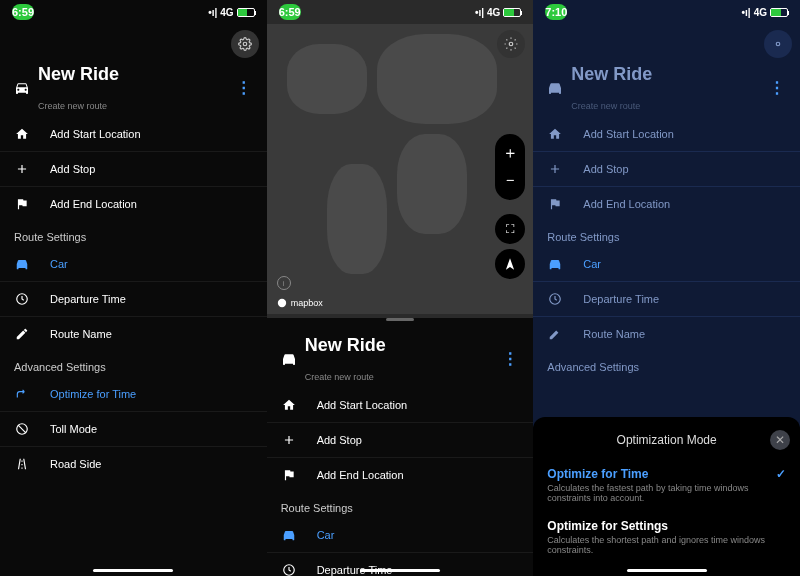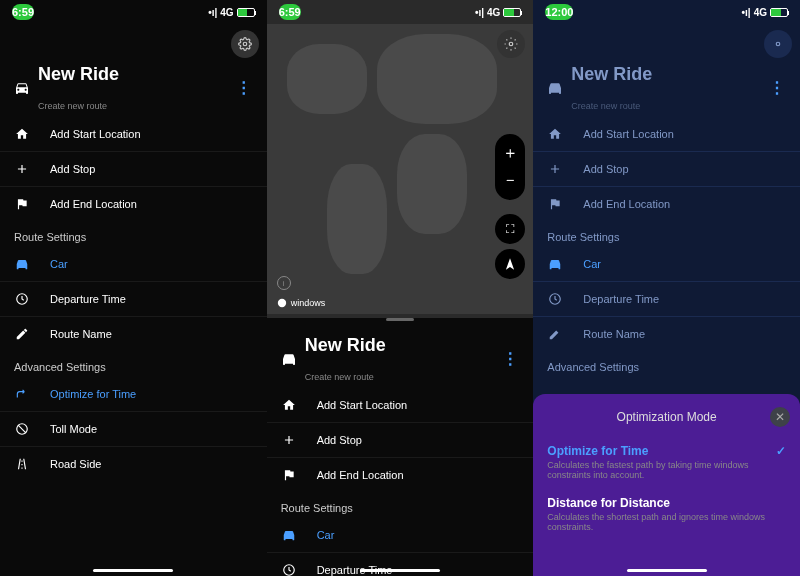--- a/index.html
+++ b/index.html
@@ -35,21 +35,21 @@
     .map-area { height: 290px; background: #3a3a3a; position: relative; }
     .zoom-ctrl { position: absolute; right: 8px; top: 110px; width: 30px; background: #000; border-radius: 15px; padding: 6px 0; }
     .zoom-btn { color: #fff; font-size: 16px; text-align: center; padding: 3px 0; }
     .recenter-btn { position: absolute; right: 8px; top: 225px; width: 30px; height: 30px; border-radius: 50%; background: #000; display: flex; align-items: center; justify-content: center; }
     .expand-btn { position: absolute; right: 8px; top: 190px; width: 30px; height: 30px; border-radius: 50%; background: #000; display: flex; align-items: center; justify-content: center; font-size: 12px; }
     .mapbox { position: absolute; bottom: 6px; left: 10px; font-size: 9px; display: flex; align-items: center; gap: 4px; }
     .info-icon { position: absolute; bottom: 24px; left: 10px; width: 14px; height: 14px; border-radius: 50%; border: 1px solid #888; display: flex; align-items: center; justify-content: center; font-size: 8px; color: #888; }
     .sheet-handle { width: 28px; height: 3px; background: #666; border-radius: 2px; margin: 4px auto; }
     .bottom-sheet { background: #0a0a0a; }
     .home-bar { position: absolute; bottom: 4px; left: 50%; transform: translateX(-50%); width: 80px; height: 3px; background: #fff; border-radius: 2px; }
-    .modal-overlay { position: absolute; bottom: 0; left: 0; right: 0; background: #4c1d95; border-radius: 12px 12px 0 0; padding: 12px 0 36px; }
+    .modal-overlay { position: absolute; bottom: 0; left: 0; right: 0; background: #000000; border-radius: 12px 12px 0 0; padding: 12px 0 13px; }
     .modal-header { display: flex; align-items: center; justify-content: center; padding: 4px 14px 12px; position: relative; }
     .modal-title { font-size: 12px; color: #ddd; }
     .modal-close { position: absolute; right: 10px; width: 20px; height: 20px; border-radius: 50%; background: #3e4149; display: flex; align-items: center; justify-content: center; font-size: 12px; color: #aaa; }
     .modal-item { padding: 8px 14px; }
     .modal-item-title { font-size: 12px; font-weight: 600; display: flex; align-items: center; }
     .modal-item-desc { font-size: 9px; color: #888; margin-top: 2px; max-width: 220px; }
     .checkmark { margin-left: auto; color: #4b9fff; }
     .continent { position: absolute; background: #4a4a4a; border-radius: 40%; }
     svg { display: block; }
   </style>
@@ -196,21 +196,21 @@
     <div class="recenter-btn">
         <svg width="14" height="14" viewBox="0 0 24 24" fill="#fff">
           <path d="M12 2l7 20-7-5-7 5z"></path>
         </svg>
       </div>
     <div class="info-icon">i</div>
     <div class="mapbox">
       <svg width="10" height="10" viewBox="0 0 24 24" fill="#fff">
           <circle cx="12" cy="12" r="10"></circle>
         </svg>
-      <span>windows</span>
+      <span>mapbox</span>
     </div>
   </div>
   <div class="bottom-sheet">
     <div class="sheet-handle"></div>
     <div class="header">
       <span class="list-icon">
           <svg width="18" height="18" viewBox="0 0 24 24" fill="#fff">
             <path d="M18.92 6.01C18.72 5.42 18.16 5 17.5 5h-11c-.66 0-1.21.42-1.42 1.01L3 12v8c0 .55.45 1 1 1h1c.55 0 1-.45 1-1v-1h12v1c0 .55.45 1 1 1h1c.55 0 1-.45 1-1v-8l-2.08-5.99z"></path>
           </svg>
         </span>
@@ -264,21 +264,21 @@
           </svg>
         </span>
       <span>Departure Time</span>
     </div>
   </div>
   <div class="home-bar"></div>
 </div>
 
 <div class="panel panel-3">
   <div class="status-bar">
-    <span class="time-pill">12:00</span>
+    <span class="time-pill">7:10</span>
     <span class="status-right">
       <span>•ı|</span>
         <span>4G</span>
         <span class="battery-icon"></span>
     </span>
   </div>
   <div class="gear-btn">
     <svg width="14" height="14" viewBox="0 0 24 24" fill="none" stroke="#8299c7" stroke-width="2">
         <circle cx="12" cy="12" r="3"></circle>
       </svg>
@@ -358,19 +358,19 @@
     </div>
     <div class="modal-item">
       <div class="modal-item-title accent">
         <span>Optimize for Time</span>
         <span class="checkmark">✓</span>
       </div>
       <div class="modal-item-desc">Calculates the fastest path by taking time windows constraints into account.</div>
     </div>
     <div class="modal-item">
       <div class="modal-item-title">
-        <span>Distance for Distance</span>
+        <span>Optimize for Settings</span>
       </div>
       <div class="modal-item-desc">Calculates the shortest path and ignores time windows constraints.</div>
     </div>
   </div>
   <div class="home-bar"></div>
 </div>
 
 </body></html>

